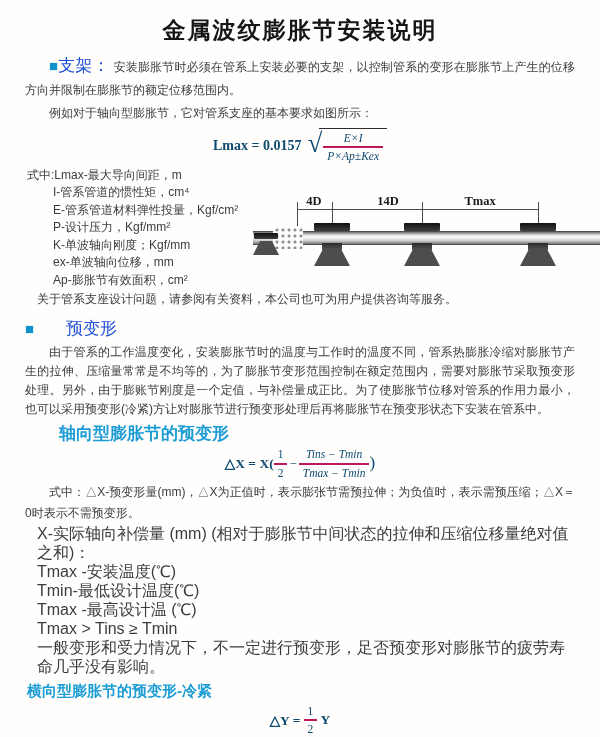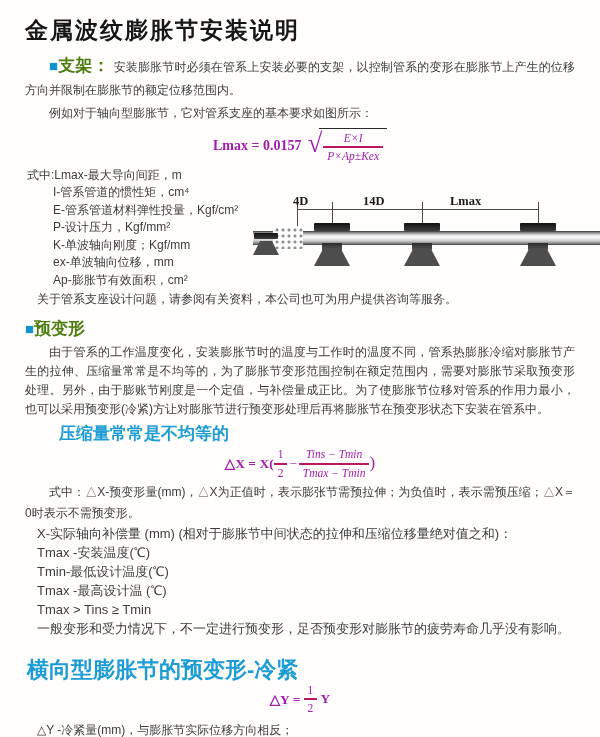--- a/index.html
+++ b/index.html
@@ -3,76 +3,76 @@
 <meta charset="utf-8">
 <style>
   html,body{margin:0;padding:0;background:#ffffff;}
   .page{
     width:600px;height:737px;position:relative;overflow:hidden;
     background:#fffefd;color:#3c3c3c;
     font-family:"Liberation Sans",sans-serif;
   }
   .content{padding:14px 25px 0 25px;}
   h1.title{
-    font-size:23px;font-weight:bold;text-align:left;color:#161616;
+    font-size:23px;font-weight:bold;text-align:center;color:#161616;
     margin:2px 0 10px 0;letter-spacing:2px;line-height:28px;
   }
   .para{font-size:12px;line-height:23px;margin:0;text-align:justify;color:#3c3c3c;}
   .p-support{text-indent:24px;}
   .sq{color:#0f93cc;font-size:15px;font-style:normal;}
-  .sec-label{color:#4d7c0f;font-size:17px;font-weight:bold;padding-right:4px;}
+  .sec-label{color:#1d4ed8;font-size:17px;font-weight:normal;padding-right:4px;}
   .p-example{text-indent:24px;line-height:22px;}
 
   .formula{
-    text-align:center;font-family:"Liberation Serif",serif;color:#a21caf;
+    text-align:center;font-family:"Liberation Serif",serif;color:#0c4a6e;
   }
   .formula-lmax{margin:4px 0 2px 0;}
   .f-lhs{font-weight:bold;font-size:14px;vertical-align:middle;}
   .sqrt{display:inline-flex;align-items:flex-start;vertical-align:middle;margin-left:6px;}
   .radical{font-size:27px;line-height:30px;font-weight:400;}
   .under-root{border-top:1.5px solid #2a2a2a;margin-left:-3px;padding:2px 4px 0 4px;}
   .frac{display:inline-block;text-align:center;font-style:italic;font-size:11.5px;line-height:1.25;vertical-align:middle;}
   .frac .num{display:block;border-bottom:2px solid #be185d;padding:0 4px 1px 4px;}
   .frac .den{display:block;padding:1px 4px 0 4px;}
   .frac.upright{font-style:normal;}
 
   .defs{font-size:12px;line-height:17.5px;margin-top:3px;}
   .def-line{white-space:nowrap;}
   .def-0{padding-left:2px;}
   .def-sub{padding-left:28px;}
   .note-line{font-size:12px;line-height:20px;padding-left:12px;margin:0;}
 
   .sec-header{margin:8px 0 2px 0;line-height:24px;}
-  .sec-header .sec-title{font-size:17px;}
+  .sec-header .sec-title{font-size:17px;padding-left:32px;}
   .p-preform{line-height:19px;text-indent:24px;}
 
   .sub-heading{
     color:#1b9cd4;font-size:17px;font-weight:bold;line-height:22px;
     margin:4px 0 0 0;padding-left:34px;
   }
-  .sub-heading.flush{padding-left:2px;margin-top:21px;font-size:22px;}
+  .sub-heading.flush{padding-left:2px;margin-top:4px;font-size:15px;}
 
   .formula-dx{margin:2px 0 2px 0;font-size:13px;}
   .f-var{font-weight:bold;font-size:13.5px;vertical-align:middle;}
   .f-paren{font-size:17px;vertical-align:middle;font-weight:400;}
   .f-op{vertical-align:middle;font-size:13px;padding:0 2px;}
   .formula-dy{margin:2px 0 2px 0;font-size:13px;}
 
   .explain{line-height:21px;text-indent:24px;}
-  .t-line{font-size:13px;line-height:19px;padding-left:12px;margin:0;}
+  .t-line{font-size:16px;line-height:19px;padding-left:12px;margin:0;}
   .last-note{font-size:12px;line-height:20px;padding-left:12px;margin:4px 0 0 0;}
 
   
   .diagram{position:absolute;left:253px;top:196px;width:347px;height:96px;}
   .dim-line{position:absolute;left:44px;top:13px;width:241px;height:1px;background:#4a4a4a;}
   .dim-tick{position:absolute;top:6px;width:1px;height:29px;background:#4a4a4a;}
   .tick-1{left:44px;} .tick-2{left:79px;} .tick-3{left:169px;} .tick-4{left:285px;}
   .dim-label{
     position:absolute;top:-2px;font-family:"Liberation Serif",serif;
-    font-weight:bold;font-size:12.5px;color:#1a1a1a;text-align:left;
+    font-weight:bold;font-size:12.5px;color:#1a1a1a;text-align:center;
   }
   .lab-1{left:40px;width:42px;} .lab-2{left:110px;width:50px;} .lab-3{left:197px;width:60px;}
   .pipe{
     position:absolute;left:0;top:35px;width:347px;height:12px;
     background:linear-gradient(180deg,#6f6f6f 0%,#e9e9e9 28%,#f7f7f7 45%,#cfcfcf 72%,#757575 100%);
     border-top:1px solid #4d4d4d;border-bottom:1px solid #4d4d4d;
   }
   .bellows{
     position:absolute;left:20px;top:30px;width:30px;height:23px;
     background-color:#fdfdfd;
@@ -128,21 +128,21 @@
       <div class="def-line def-sub">ex-单波轴向位移，mm</div>
       <div class="def-line def-sub">Ap-膨胀节有效面积，cm²</div>
     </div>
 
     <p class="note-line">关于管系支座设计问题，请参阅有关资料，本公司也可为用户提供咨询等服务。</p>
 
     <div class="sec-header"><span class="sq">■</span><span class="sec-label sec-title">预变形</span></div>
 
     <p class="para p-preform">由于管系的工作温度变化，安装膨胀节时的温度与工作时的温度不同，管系热膨胀冷缩对膨胀节产生的拉伸、压缩量常常是不均等的，为了膨胀节变形范围控制在额定范围内，需要对膨胀节采取预变形处理。另外，由于膨账节刚度是一个定值，与补偿量成正比。为了使膨胀节位移对管系的作用力最小，也可以采用预变形(冷紧)方让对膨胀节进行预变形处理后再将膨胀节在预变形状态下安装在管系中。</p>
 
-    <h2 class="sub-heading">压缩量常常是不均等的</h2>
+    <h2 class="sub-heading">轴向型膨胀节的预变形</h2>
 
     <div class="formula formula-dx">
       <span class="f-var">△X = X(</span><span class="frac upright"><span class="num">1</span><span class="den">2</span></span><span class="f-op">−</span><span class="frac"><span class="num">Tins − Tmin</span><span class="den">Tmax − Tmin</span></span><span class="f-paren">)</span>
     </div>
 
     <p class="para explain">式中：△X-预变形量(mm)，△X为正值时，表示膨张节需预拉伸；为负值时，表示需预压缩；△X＝0时表示不需预变形。</p>
     <p class="t-line">X-实际轴向补偿量 (mm) (相对于膨胀节中间状态的拉伸和压缩位移量绝对值之和)：</p>
     <p class="t-line">Tmax -安装温度(℃)</p>
     <p class="t-line">Tmin-最低设计温度(℃)</p>
     <p class="t-line">Tmax -最高设计温 (℃)</p>
@@ -161,21 +161,21 @@
   </div>
 
   <div class="diagram">
     <div class="dim-line"></div>
     <div class="dim-tick tick-1"></div>
     <div class="dim-tick tick-2"></div>
     <div class="dim-tick tick-3"></div>
     <div class="dim-tick tick-4"></div>
     <div class="dim-label lab-1">4D</div>
     <div class="dim-label lab-2">14D</div>
-    <div class="dim-label lab-3">Lmax</div>
+    <div class="dim-label lab-3">Tmax</div>
     <div class="pipe"></div>
     <div class="bellows"></div>
     <div class="anchor">
       <div class="cap"></div>
       <div class="ped"></div>
     </div>
     <div class="support sup-1">
       <div class="cap"></div>
       <div class="neck"></div>
       <div class="ped"></div>

